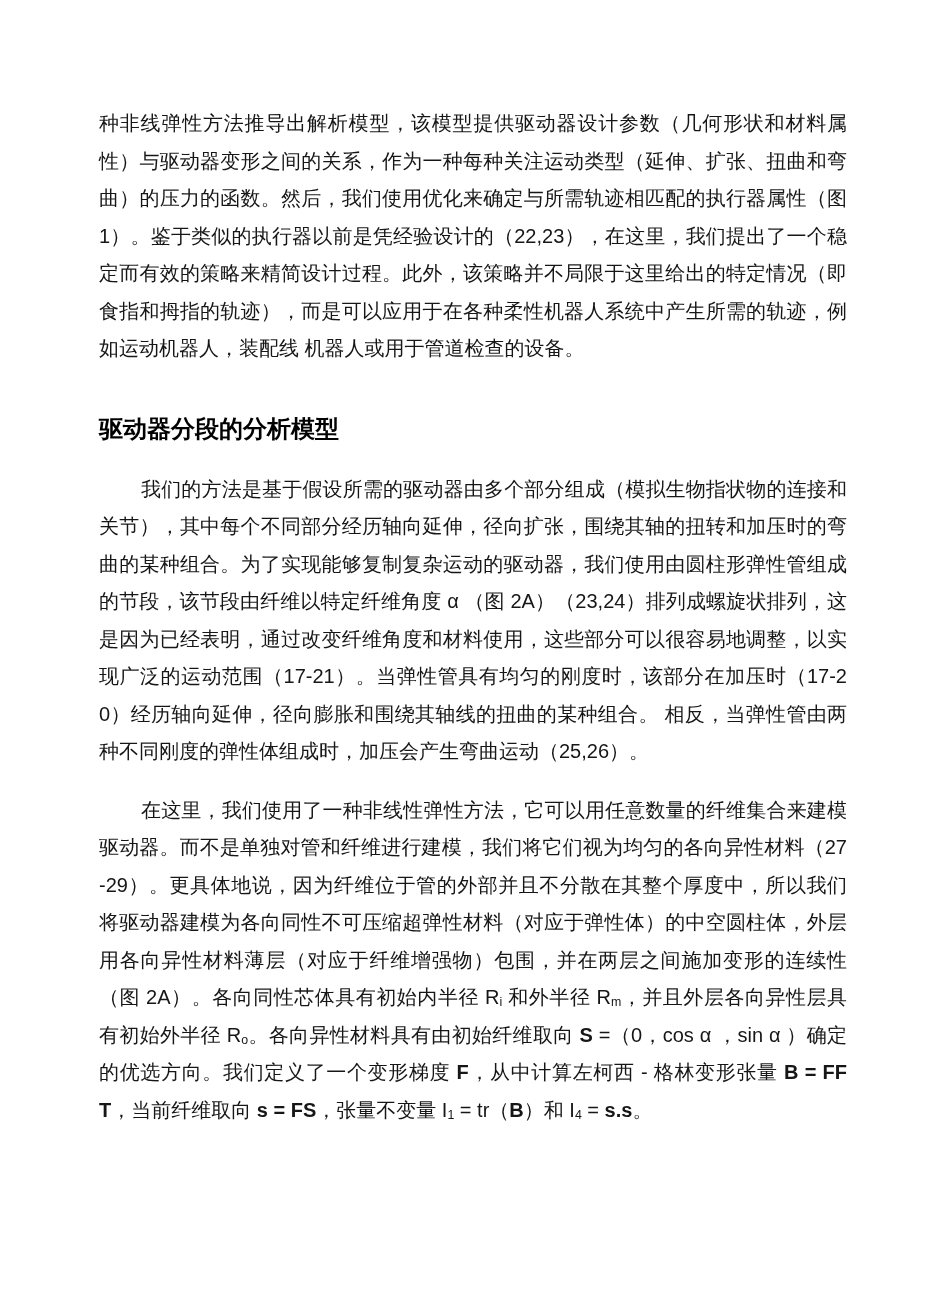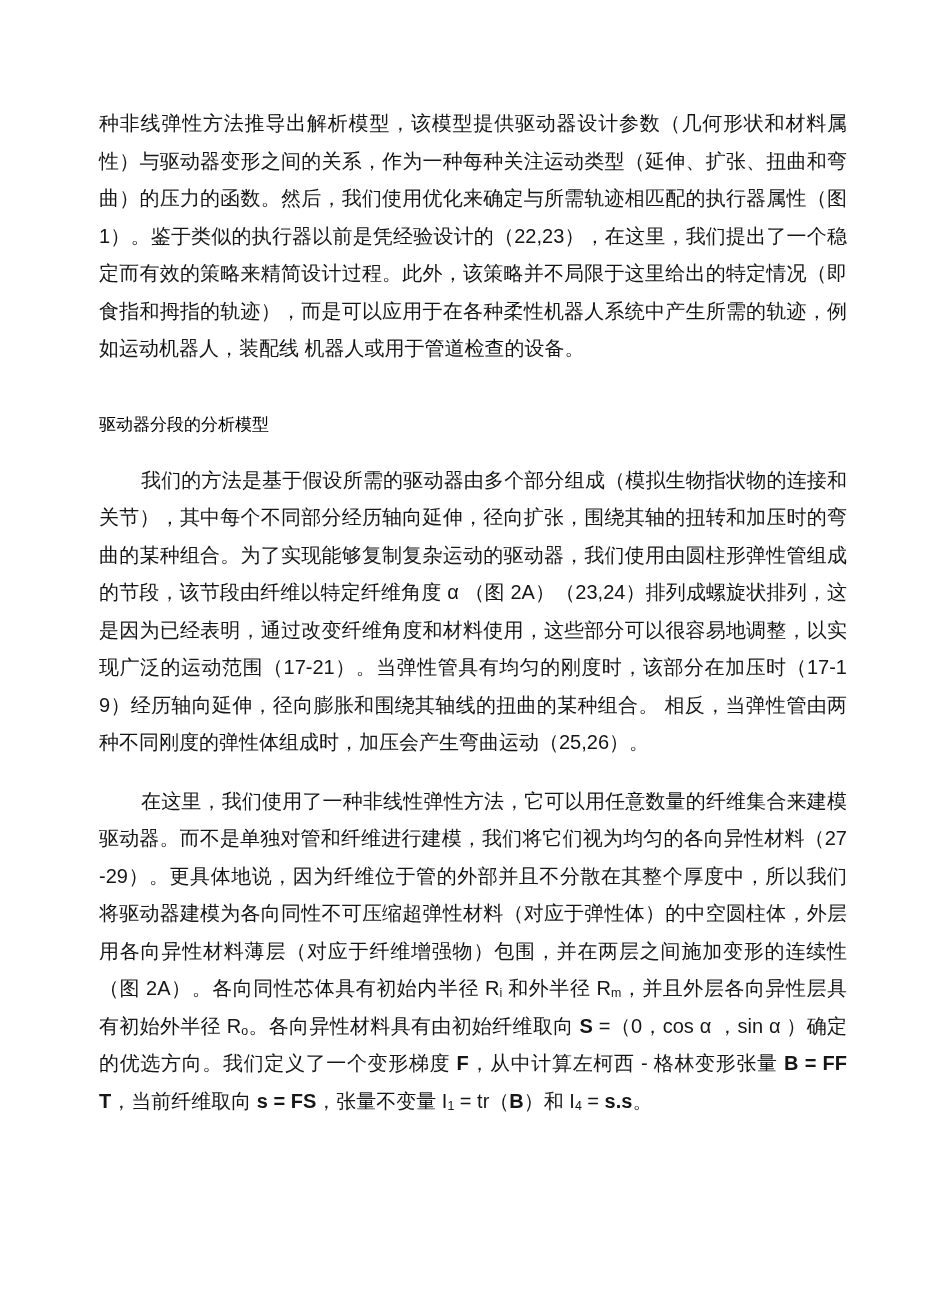--- a/index.html
+++ b/index.html
@@ -20,37 +20,37 @@
   }
   .para {
     font-size: 20px;
     line-height: 37.5px;
     text-align: justify;
     margin: 0 0 21px 0;
     word-break: break-all;
   }
   .para.indent { text-indent: 42px; }
   .heading {
-    font-size: 17px;
-    font-weight: 400;
+    font-size: 24px;
+    font-weight: 700;
     color: #000000;
     margin: 46px 0 27px 0;
     line-height: 1.25;
     font-family: "Liberation Sans", "DejaVu Sans", sans-serif;
   }
   .b { font-weight: 700; }
   sub, sup {
     font-size: 0.62em;
     line-height: 0;
   }
   sub { vertical-align: -0.18em; }
 </style>
 </head>
 <body>
 
 <main class="doc">
   <div>
       <p class="para"><span>种非线弹性方法推导出解析模型，该模型提供驱动器设计参数（几何形状和材料属性）与驱动器变形之间的关系，作为一种每种关注运动类型（延伸、扩张、扭曲和弯曲）的压力的函数。然后，我们使用优化来确定与所需轨迹相匹配的执行器属性（图 1）。鉴于类似的执行器以前是凭经验设计的（22,23），在这里，我们提出了一个稳定而有效的策略来精简设计过程。此外，该策略并不局限于这里给出的特定情况（即食指和拇指的轨迹），而是可以应用于在各种柔性机器人系统中产生所需的轨迹，例如运动机器人，装配线 机器人或用于管道检查的设备。</span></p>
       <h1 class="heading">驱动器分段的分析模型</h1>
-      <p class="para indent"><span>我们的方法是基于假设所需的驱动器由多个部分组成（模拟生物指状物的连接和关节），其中每个不同部分经历轴向延伸，径向扩张，围绕其轴的扭转和加压时的弯曲的某种组合。为了实现能够复制复杂运动的驱动器，我们使用由圆柱形弹性管组成的节段，该节段由纤维以特定纤维角度 α （图 2A）（23,24）排列成螺旋状排列，这是因为已经表明，通过改变纤维角度和材料使用，这些部分可以很容易地调整，以实现广泛的运动范围（17-21）。当弹性管具有均匀的刚度时，该部分在加压时（17-19）经历轴向延伸，径向膨胀和围绕其轴线的扭曲的某种组合。 相反，当弹性管由两种不同刚度的弹性体组成时，加压会产生弯曲运动（25,26）。</span></p>
+      <p class="para indent"><span>我们的方法是基于假设所需的驱动器由多个部分组成（模拟生物指状物的连接和关节），其中每个不同部分经历轴向延伸，径向扩张，围绕其轴的扭转和加压时的弯曲的某种组合。为了实现能够复制复杂运动的驱动器，我们使用由圆柱形弹性管组成的节段，该节段由纤维以特定纤维角度 α （图 2A）（23,24）排列成螺旋状排列，这是因为已经表明，通过改变纤维角度和材料使用，这些部分可以很容易地调整，以实现广泛的运动范围（17-21）。当弹性管具有均匀的刚度时，该部分在加压时（17-20）经历轴向延伸，径向膨胀和围绕其轴线的扭曲的某种组合。 相反，当弹性管由两种不同刚度的弹性体组成时，加压会产生弯曲运动（25,26）。</span></p>
       <p class="para indent"><span>在这里，我们使用了一种非线性弹性方法，它可以用任意数量的纤维集合来建模驱动器。而不是单独对管和纤维进行建模，我们将它们视为均匀的各向异性材料（27-29）。更具体地说，因为纤维位于管的外部并且不分散在其整个厚度中，所以我们将驱动器建模为各向同性不可压缩超弹性材料（对应于弹性体）的中空圆柱体，外层用各向异性材料薄层（对应于纤维增强物）包围，并在两层之间施加变形的连续性（图 2A）。各向同性芯体具有初始内半径 R</span><sub>i</sub><span> 和外半径 R</span><sub>m</sub><span>，并且外层各向异性层具有初始外半径 R</span><sub>o</sub><span>。各向异性材料具有由初始纤维取向 </span><span class="b">S</span><span> =（0，cos α ，sin α ）确定的优选方向。我们定义了一个变形梯度 </span><span class="b">F</span><span>，从中计算左柯西 - 格林变形张量 </span><span class="b">B = FFT</span><span>，当前纤维取向 </span><span class="b">s = FS</span><span>，张量不变量 I</span><sub>1</sub><span> = tr（</span><span class="b">B</span><span>）和 I</span><sub>4</sub><span> = </span><span class="b">s.s</span><span>。</span></p>
     </div>
 </main>
 
 </body></html>

